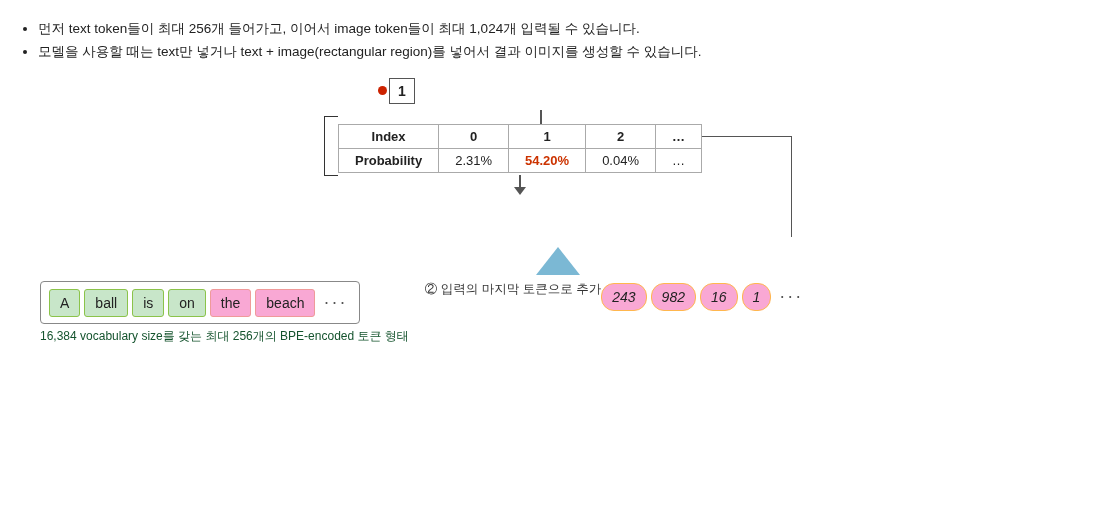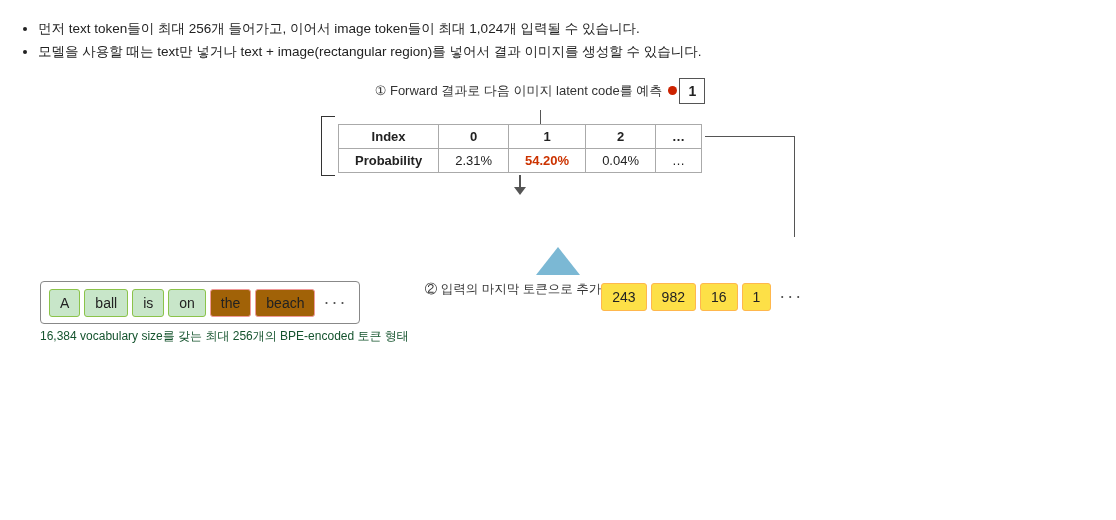--- a/index.html
+++ b/index.html
@@ -62,29 +62,30 @@
     }
     .token-cell {
       background: #c8e6c9;
       border: 1px solid #8bc34a;
       border-radius: 3px;
       padding: 5px 10px;
       font-size: 14px;
       color: #222;
     }
     .token-cell-orange {
-      background: #fde047;
+      background: #f9a8d4;
       border: 1px solid #ffb74d;
-      border-radius: 3px;
+      border-radius: 13px;
       padding: 5px 10px;
       font-size: 14px;
       color: #222;
+      font-style: italic;
     }
     .token-cell-highlight {
-      background: #a16207;
+      background: #f9a8d4;
       border: 1px solid #ef9a9a;
     }
     .dots {
       font-size: 18px;
       color: #555;
       letter-spacing: 2px;
       padding: 5px 4px;
     }
     .annotation-small {
       font-size: 12px;
@@ -119,21 +120,20 @@
   <div style="display:flex; align-items:flex-start; justify-content:center; gap:0; width:100%; margin-bottom:4px;">
 
 
     <div style="display:flex; align-items:center; padding-top:38px;">
       <div class="left-bracket"></div>
     </div>
 
     <div style="display:flex; flex-direction:column; align-items:center;">
 
       <div style="display:flex; align-items:center; gap:6px; margin-bottom:6px; align-self:flex-start; margin-left:40px;">
-        <span style="font-size:13px; color:#333; white-space:nowrap;">① Forward 결과로 다음 이미지 latent code를 예측</span>
 
         <div style="display:flex; align-items:center; gap:2px;">
           <span style="width:9px; height:9px; border-radius:50%; background:#cc2200; display:inline-block;"></span>
           <div style="border:1.5px solid #555; width:26px; height:26px; display:flex; align-items:center; justify-content:center; font-size:14px; font-weight:bold; background:#fff;">1</div>
         </div>
       </div>
 
       <div style="width:1.5px; height:14px; background:#555; margin-left:130px; align-self:flex-start; margin-left:calc(50% + 20px);"></div>
 
       <table class="prob-table">

